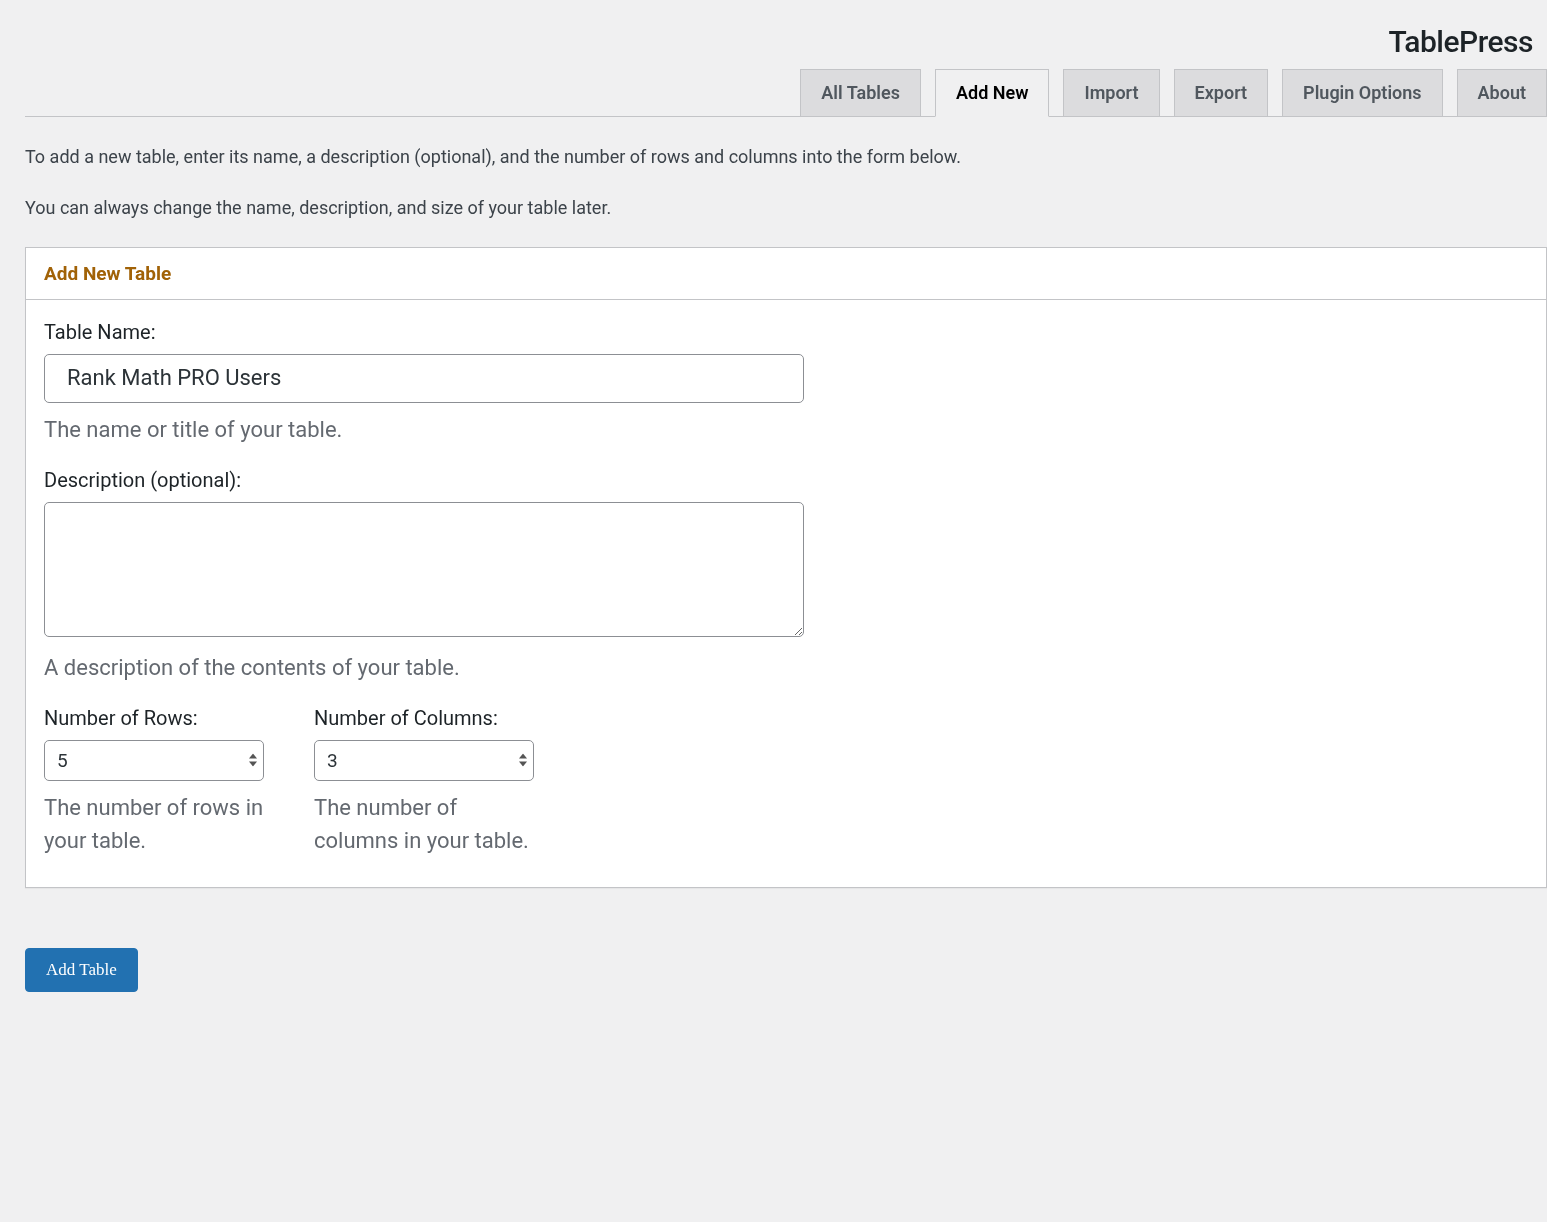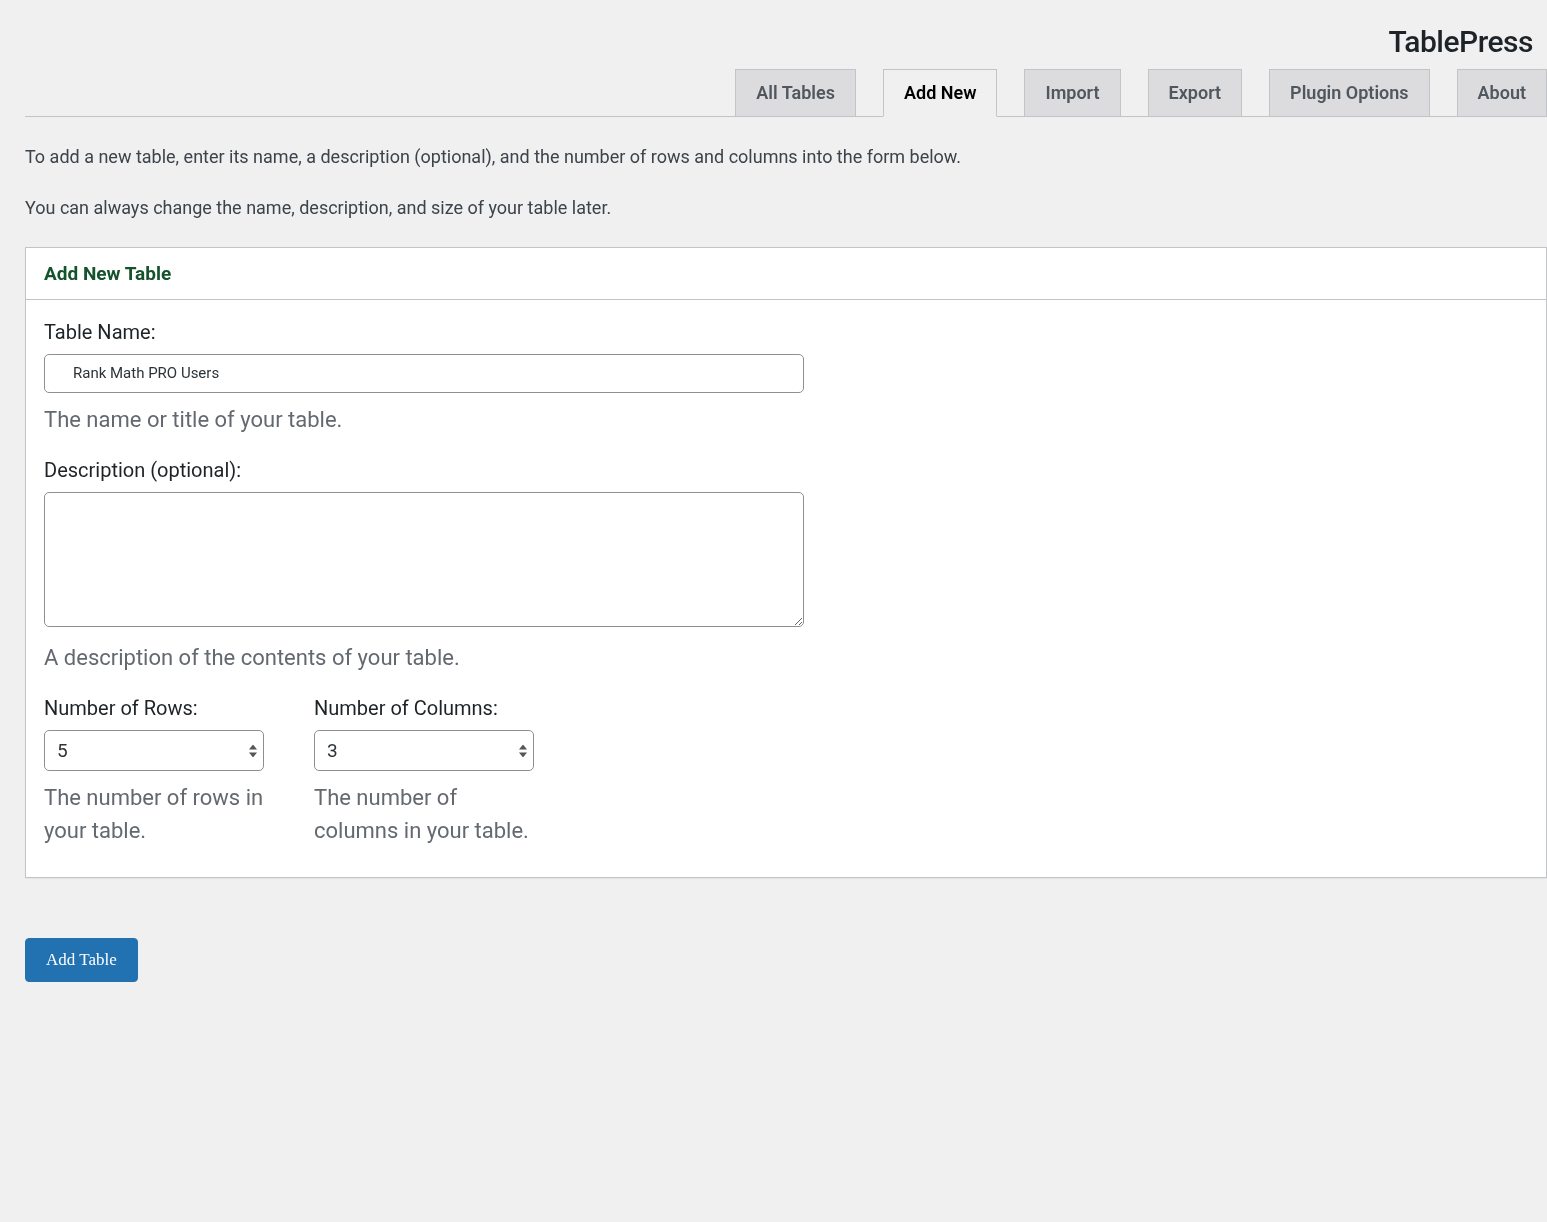--- a/index.html
+++ b/index.html
@@ -25,21 +25,21 @@
     }
     .page-title {
       font-size: 30px;
       font-weight: 500;
       color: #1d2327;
       padding: 4px 14px 10px 0;
       letter-spacing: -0.5px;
     }
     .nav-tabs {
       display: flex;
-      gap: 27px;
+      gap: 14px;
       margin-bottom: -1px;
     }
     .nav-tab {
       background: #dcdcde;
       border: 1px solid #c3c4c7;
       padding: 12px 20px 13px;
       color: #50575e;
       font-size: 18px;
       font-weight: 600;
       cursor: pointer;
@@ -65,39 +65,39 @@
       box-shadow: 0 1px 1px rgba(0,0,0,.04);
       margin-bottom: 30px;
     }
     .postbox-header {
       border-bottom: 1px solid #c3c4c7;
       padding: 14px 18px;
     }
     .postbox-header h2 {
       font-size: 19px;
       font-weight: 700;
-      color: #14532d;
+      color: #a16207;
     }
     .inside {
       padding: 20px 18px 30px;
     }
     .field-group {
       margin-bottom: 22px;
     }
     .field-label {
       display: block;
       font-size: 20px;
       color: #1d2327;
       margin-bottom: 10px;
     }
     .text-input {
       width: 760px;
       max-width: 100%;
-      padding: 8px 28px;
-      font-size: 15px;
+      padding: 8px 22px;
+      font-size: 22px;
       border: 1px solid #8c8f94;
       border-radius: 5px;
       background: #fff;
       color: #2c3338;
       line-height: 1.4;
       font-family: inherit;
     }
     textarea.text-input {
       height: 135px;
       resize: both;

